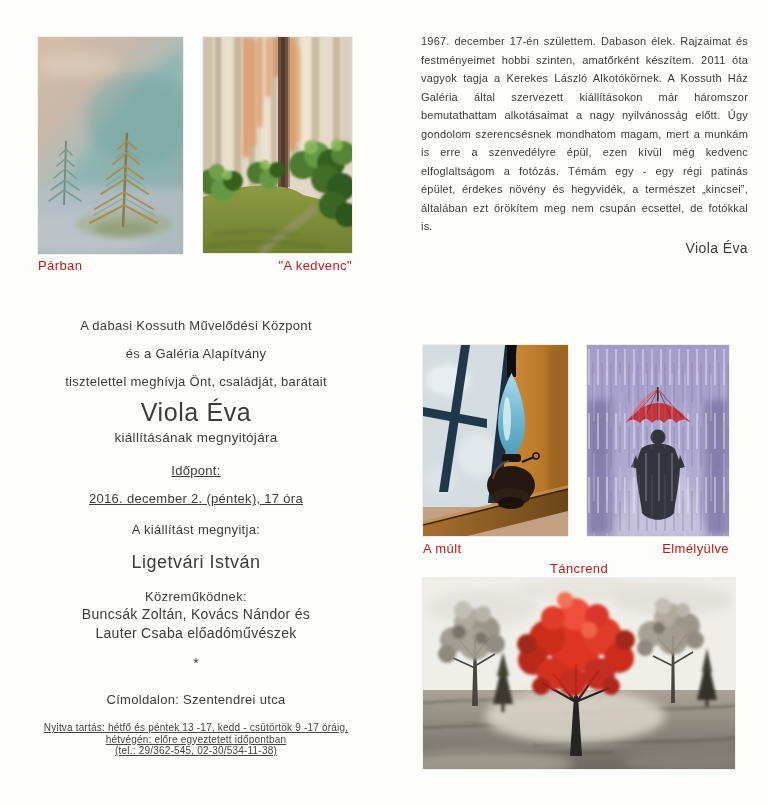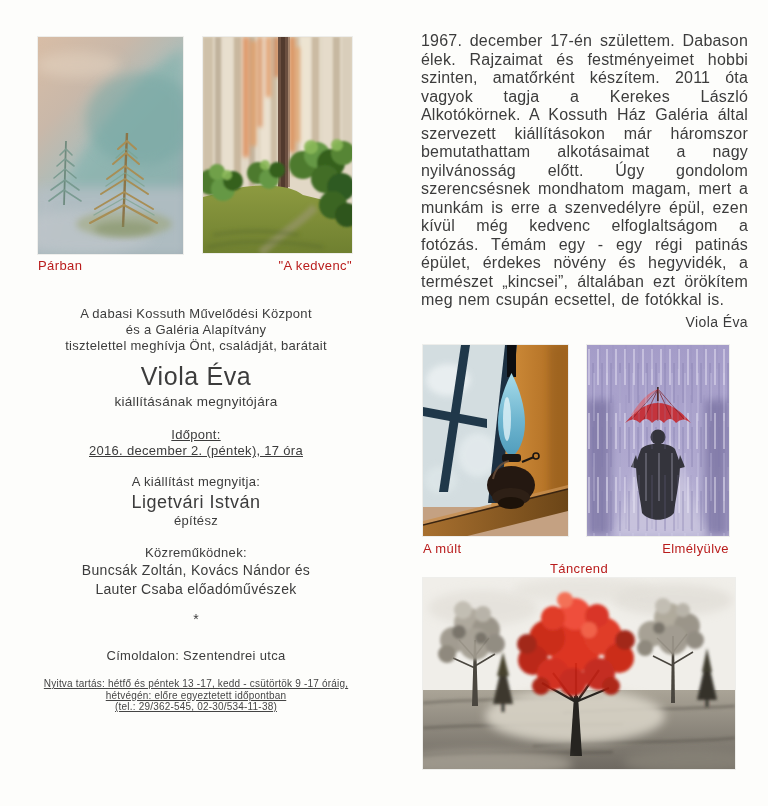--- a/index.html
+++ b/index.html
@@ -10,32 +10,32 @@
     color:#3c3c3c;
   }
   .fig { position:absolute; box-shadow:0 0 0 1px rgba(70,60,45,.08); background:#eee; }
   .fig svg { display:block; width:100%; height:100%; }
   .caption { position:absolute; font-size:13px; letter-spacing:.4px; color:#b91c1c; white-space:nowrap; }
   .caption.right { text-align:right; }
   .caption.center { text-align:center; }
 
   
   .bio-block { position:absolute; left:421px; top:32px; width:327px; }
-  .bio { margin:0; font-size:16px; line-height:18.5px; text-align:justify; letter-spacing:.2px; word-spacing:1px; }
+  .bio { margin:0; font-size:11px; line-height:18.5px; text-align:justify; letter-spacing:.2px; word-spacing:1px; }
   .signature { margin-top:4px; text-align:right; font-size:14px; letter-spacing:.4px; }
 
   
   .invitation { position:absolute; left:24px; top:306px; width:344px; text-align:center; }
-  .inv-line { font-size:13px; line-height:16px; letter-spacing:.3px; }
+  .inv-line { font-size:13px; line-height:16px; letter-spacing:.3px;margin-top:12px; }
   .artist-name { font-size:25px; line-height:30px; letter-spacing:.6px; margin-top:7px; }
   .event-line { font-size:13.5px; line-height:17px; letter-spacing:.3px; margin-top:2px; }
   .block-when { margin-top:17px;text-decoration:underline; }
   .block-venue { margin-top:17px; }
   .block-opener { margin-top:15px; }
-  .opener-name { font-size:18px; line-height:21px; letter-spacing:.5px; margin-top:2px; }
+  .opener-name { font-size:18px; line-height:21px; letter-spacing:.5px; margin-top:14px; }
   .block-contrib { margin-top:16px; }
   .contrib-line { font-size:14px; line-height:19px; letter-spacing:.3px; }
   .separator { margin-top:12px; font-size:14px; }
   .cover-note { margin-top:21px; font-size:13px; letter-spacing:.3px; }
   .small-print { margin-top:15px; }
   .small-print div { font-size:10px; line-height:11.5px; letter-spacing:.2px; color:#454545;text-decoration:underline; }
 </style>
 </head>
 <body>
 
@@ -162,21 +162,20 @@
 
     <div class="block-when">
       <div class="inv-line">Időpont:</div>
       <div class="inv-line">2016. december 2. (péntek), 17 óra</div>
     </div>
 
 
     <div class="block-opener">
       <div class="inv-line">A kiállítást megnyitja:</div>
       <div class="opener-name">Ligetvári István</div>
-      <div class="inv-line">építész</div>
     </div>
 
     <div class="block-contrib">
       <div class="inv-line">Közreműködnek:</div>
       <div class="contrib-line">Buncsák Zoltán, Kovács Nándor és</div>
       <div class="contrib-line">Lauter Csaba előadóművészek</div>
     </div>
 
     <div class="separator">*</div>
 

